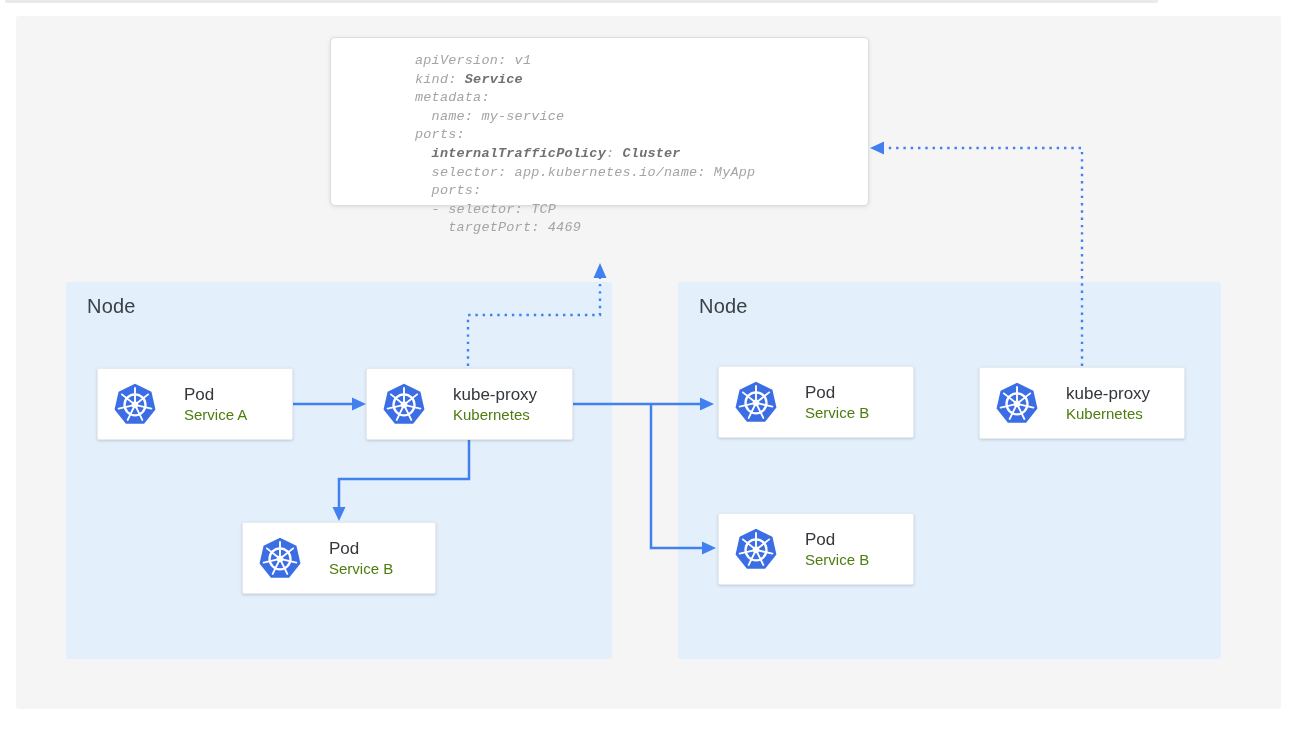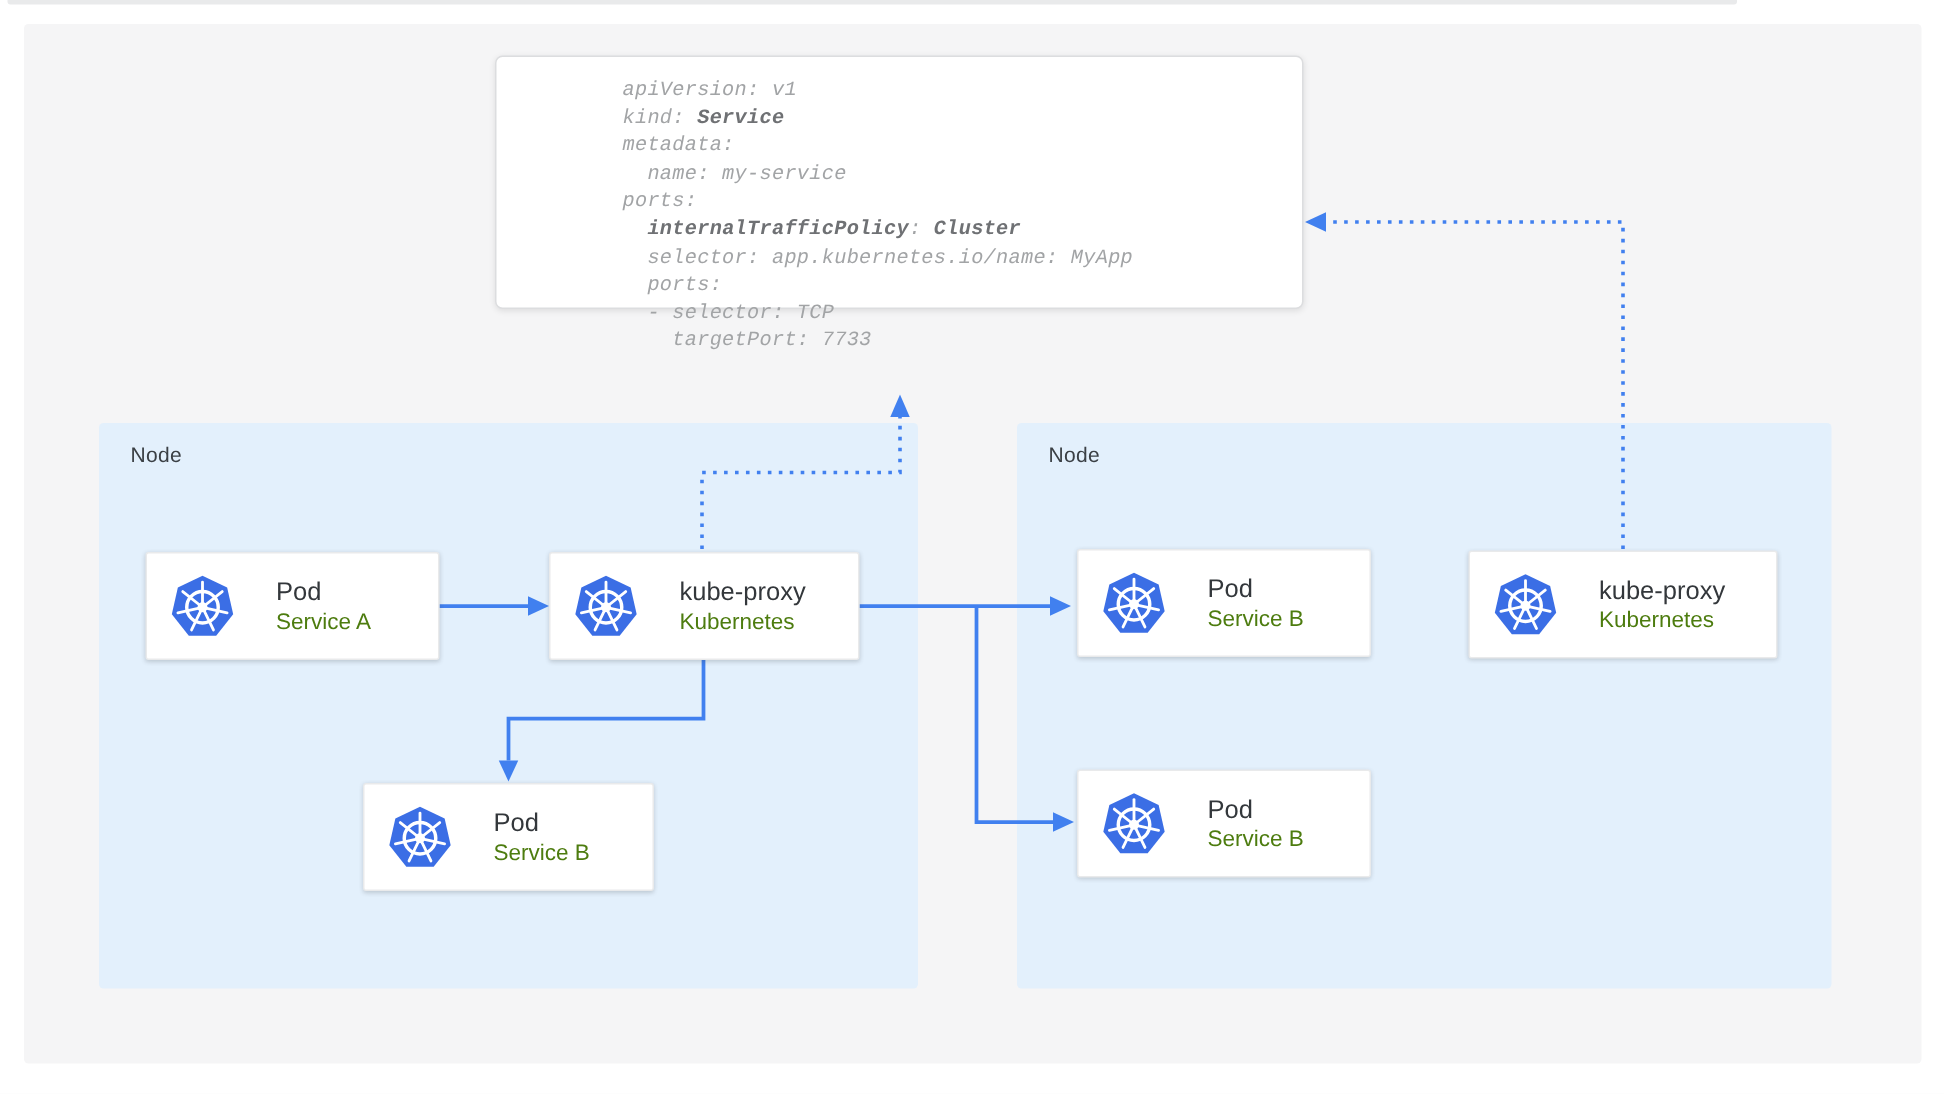--- a/index.html
+++ b/index.html
@@ -30,21 +30,21 @@
   
   .node {
     background: var(--node-bg, #e3f0fc);
     border-radius: 3px;
     z-index: 1;
   }
   #node-left  { left: 66px;  top: 282px; width: 546px; height: 377px; }
   #node-right { left: 678px; top: 282px; width: 543px; height: 377px; }
   .node-label {
     position: absolute; left: 21px; top: 13px;
-    font-size: 14px; color: #3b4045; letter-spacing: 0.2px;
+    font-size: 20px; color: #3b4045; letter-spacing: 0.2px;
   }
 
   
   #code-card {
     left: 330px; top: 37px; width: 539px; height: 169px;
     background: #ffffff;
     border: 1px solid #dcdddf;
     border-radius: 5px;
     box-shadow: 0 1px 4px rgba(0,0,0,0.10);
     z-index: 2;
@@ -137,21 +137,21 @@
   <div id="code-block">
     <div class="code-line"><span>apiVersion: v1</span></div>
     <div class="code-line"><span>kind: </span><span class="seg-b">Service</span></div>
     <div class="code-line"><span>metadata:</span></div>
     <div class="code-line"><span>  name: my-service</span></div>
     <div class="code-line"><span>ports:</span></div>
     <div class="code-line"><span>  </span><span class="seg-b">internalTrafficPolicy</span><span>: </span><span class="seg-b">Cluster</span></div>
     <div class="code-line"><span>  selector: app.kubernetes.io/name: MyApp</span></div>
     <div class="code-line"><span>  ports:</span></div>
     <div class="code-line"><span>  - selector: TCP</span></div>
-    <div class="code-line"><span>    targetPort: 7733</span></div>
+    <div class="code-line"><span>    targetPort: 4469</span></div>
   </div>
 </div>
 
 <div id="card-pod-a" class="abs card">
   <svg class="k8s" viewBox="0 0 100 100">
     <polygon class="hept" points="50,2 89.1,20.8 98.7,63.1 71.7,97.1 28.3,97.1 1.3,63.1 10.9,20.8"></polygon>
     <circle class="ring" cx="50" cy="52" r="25"></circle>
     <line class="spoke" x1="50" y1="52" x2="50" y2="12"></line>
     <line class="spoke" x1="50" y1="52" x2="81.3" y2="27.1"></line>
     <line class="spoke" x1="50" y1="52" x2="89" y2="60.9"></line>

